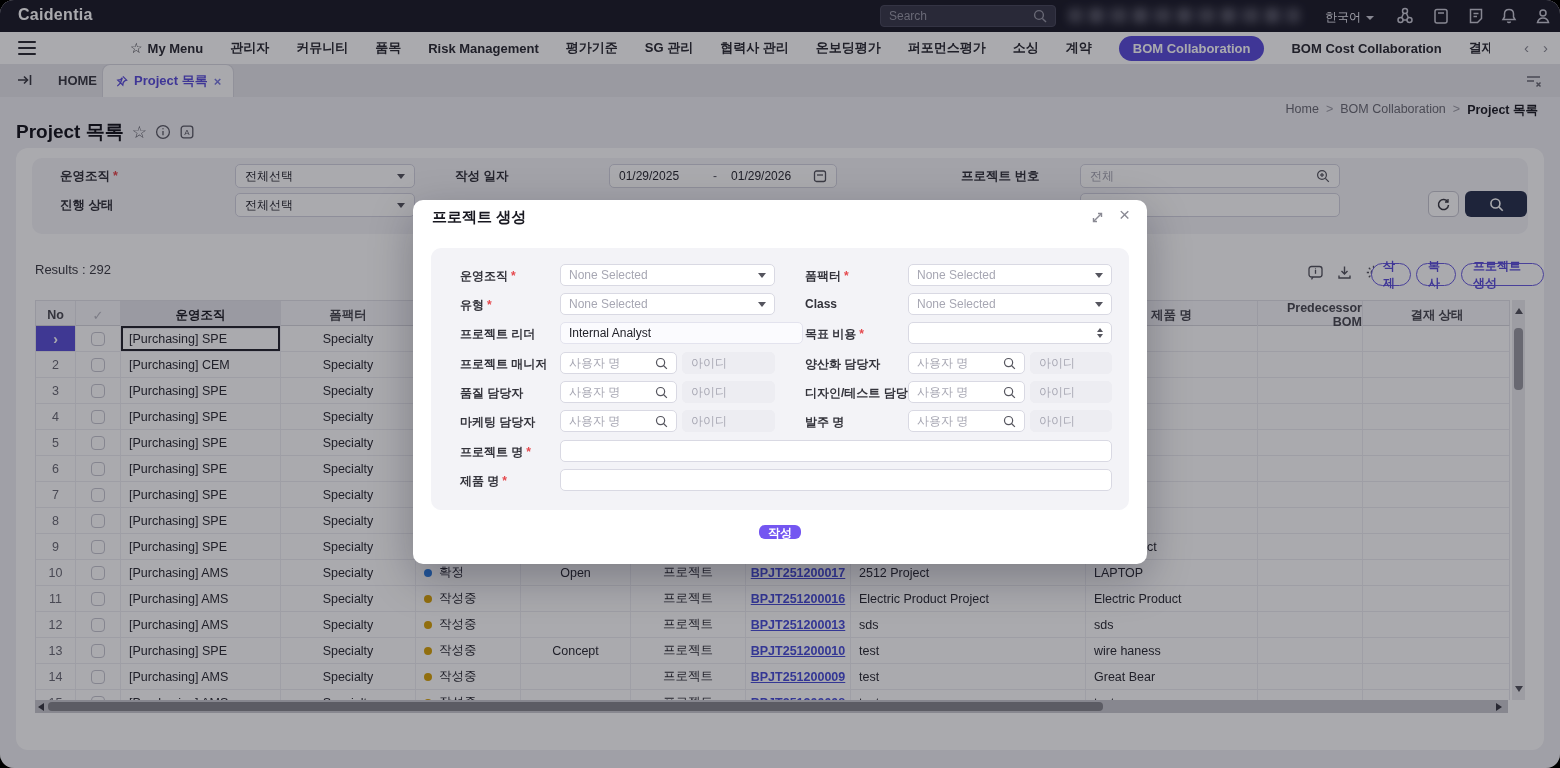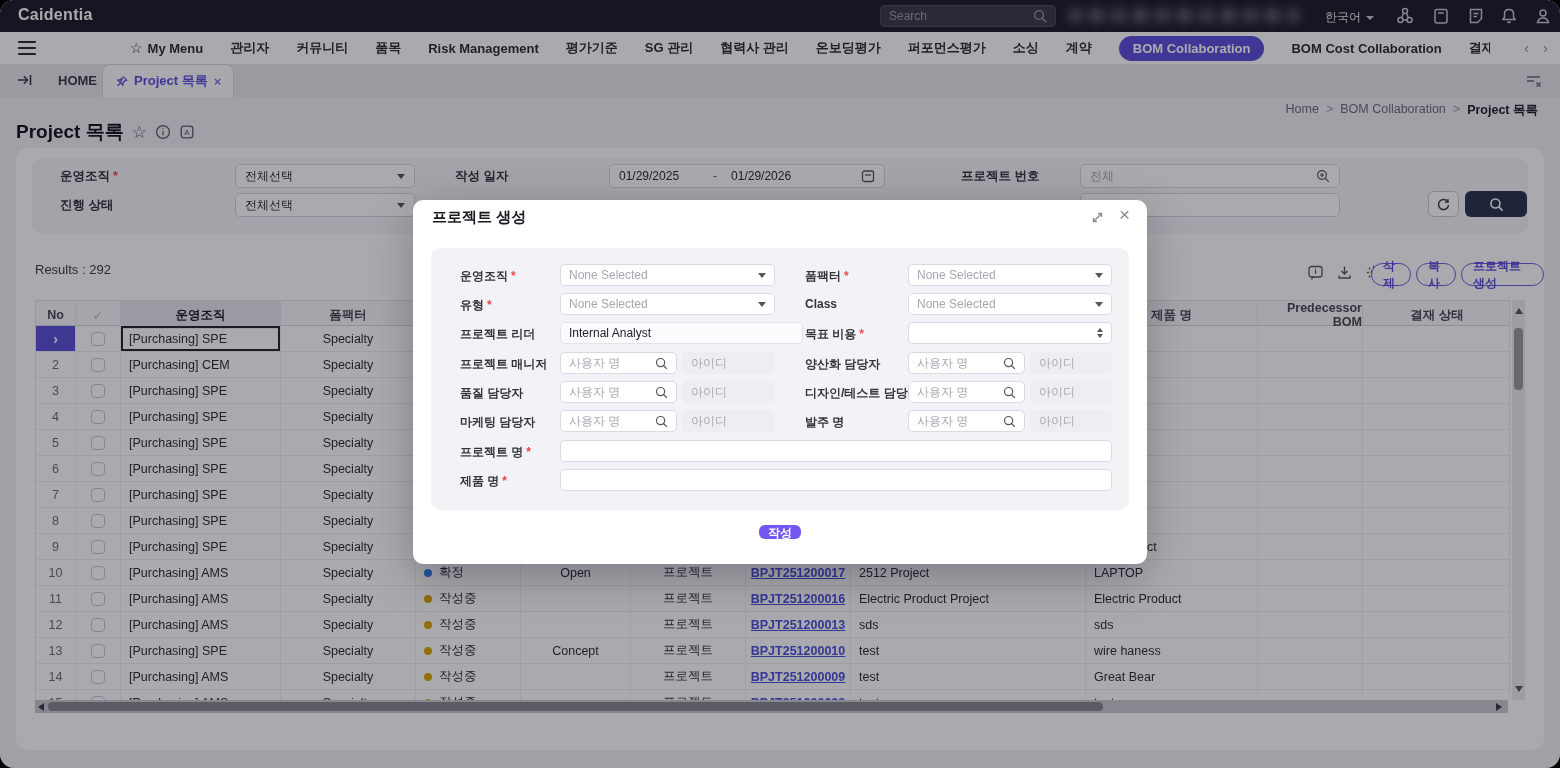--- a/index.html
+++ b/index.html
@@ -58,21 +58,21 @@
 
   .results{position:absolute;left:19px;top:114px;font-size:13px;color:#3c3c44;}
   .grid-icons{position:absolute;top:116px;display:flex;gap:12px;color:#55555e;}
   .pill-btn{position:absolute;top:115px;height:23px;border:1px solid #6a5ce0;color:#5b4edb;background:#fff;border-radius:12px;font-size:12px;font-weight:600;display:flex;align-items:center;justify-content:center;padding:0 11px;cursor:pointer;}
 
   
   .table{position:absolute;left:19px;top:152px;width:1475px;}
   .tr,.thead{display:grid;grid-template-columns:40px 45px 160px 135px 105px 110px 115px 105px 235px 172px 105px 148px;text-align:right;}
   .thead{border:1px solid #e2e2e8;border-bottom:1px solid #d8d8de;background:#f7f7fa;height:26px;}
   .th{display:flex;align-items:center;justify-content:center;font-size:12.5px;font-weight:600;color:#4a4a52;border-right:1px solid #e7e7ed;height:100%;}
-  .th:last-child{border-right:none;}
+  .th:last-child{border-right:none;font-family:Liberation Serif, serif;}
   .th.hl{background:#e7e7ed;color:#1d1d24;font-weight:700;}
   .tbody{height:374px;overflow:hidden;border-left:1px solid #e9e9ee;border-right:1px solid #e9e9ee;}
   .tr{height:26px;border-bottom:1px solid #ededf1;background:#fff;}
   .td{display:flex;align-items:center;font-size:12.5px;color:#2c2c34;border-right:1px solid #efeff3;padding:0 8px;overflow:hidden;white-space:nowrap;}
   .td:last-child{border-right:none;}
   .td.center{justify-content:center;}
   .td.no{justify-content:center;color:#6b6b75;}
   .td.no.sel{background:#5b50d6;color:#fff;font-size:14px;font-weight:700;}
   .checkbox{width:14px;height:14px;border:1.5px solid #c6c6d0;border-radius:4px;background:#fff;margin:0 auto;}
   .hcheck{color:#b9b9c2;font-size:13px;}
@@ -279,21 +279,21 @@
   <div class="card">
     <div class="filter-panel"></div>
 
     <span class="f-label" style="left:44px;top:20px;"><span>운영조직</span><span class="req">*</span></span>
     <div class="f-select" style="left:219px;top:16px;width:180px;">
       <span>전체선택</span>
         <span class="tri-down"></span>
     </div>
 
     <span class="f-label" style="left:439px;top:20px;">작성 일자</span>
-    <div class="f-date" style="left:593px;top:16px;width:276px;">
+    <div class="f-date" style="left:593px;top:16px;width:228px;">
       <span>01/29/2025</span>
       <span style="margin:0 14px 0 34px;color:#55555e;">-</span>
       <span>01/29/2026</span>
       <svg style="margin-left:auto" width="14" height="14" viewBox="0 0 14 14" fill="none" stroke="#55555e" stroke-width="1.3">
           <rect x="1.5" y="2" width="11" height="10.5" rx="2"></rect>
           <line x1="4" y1="6" x2="10" y2="6"></line>
         </svg>
     </div>
 
     <span class="f-label" style="left:945px;top:20px;">프로젝트 번호</span>

